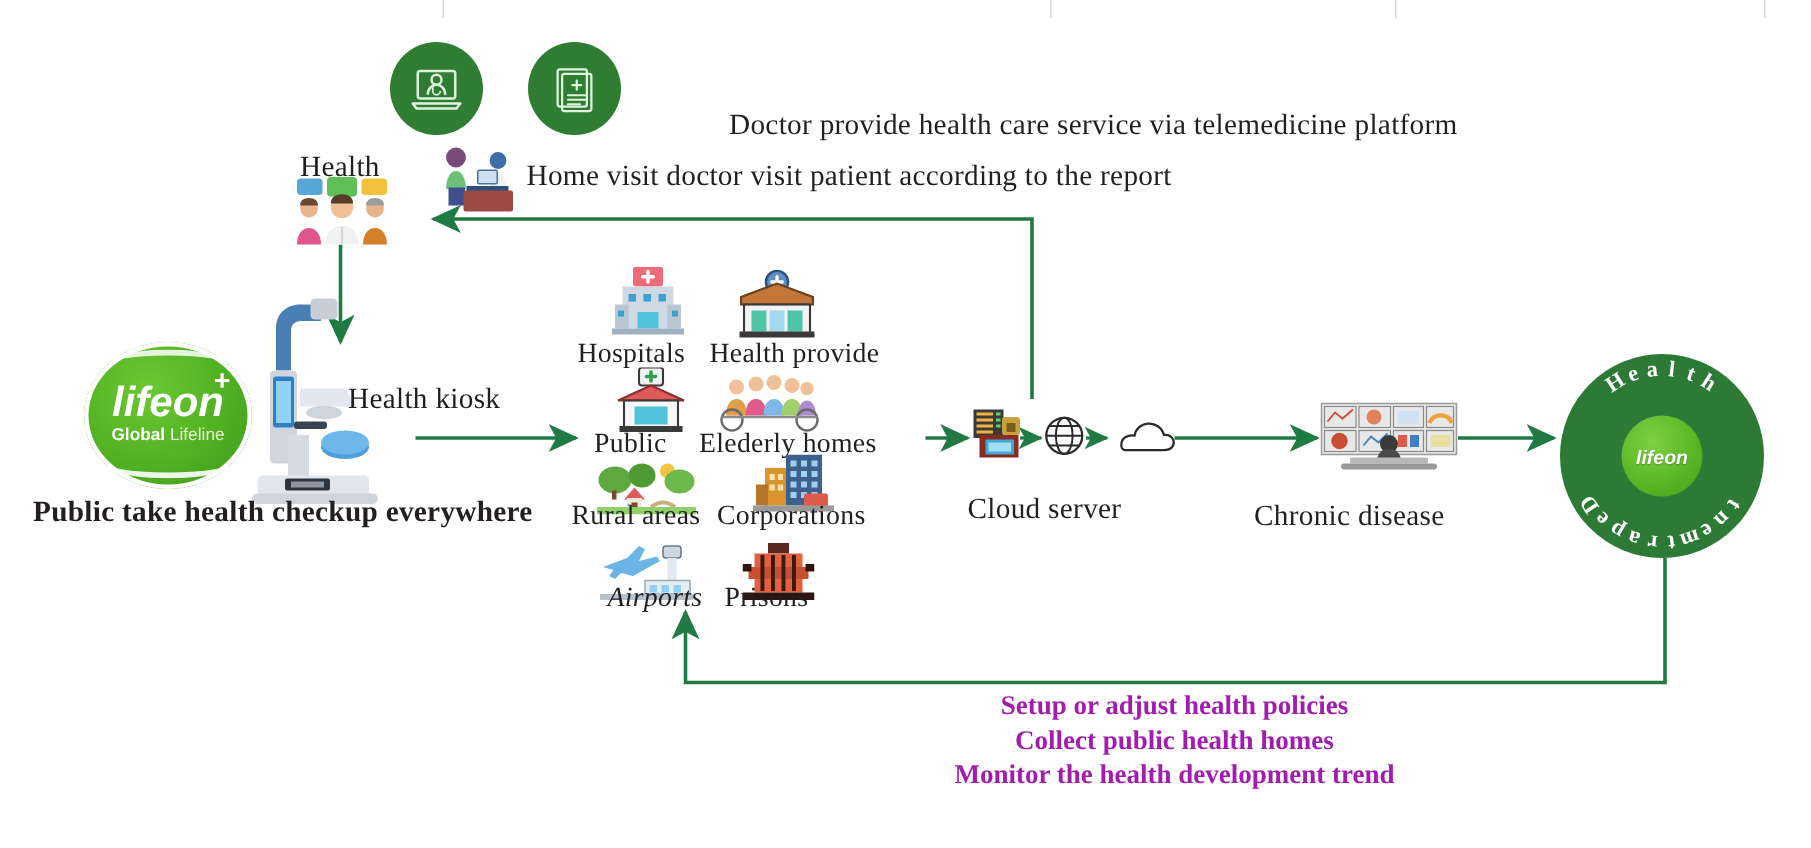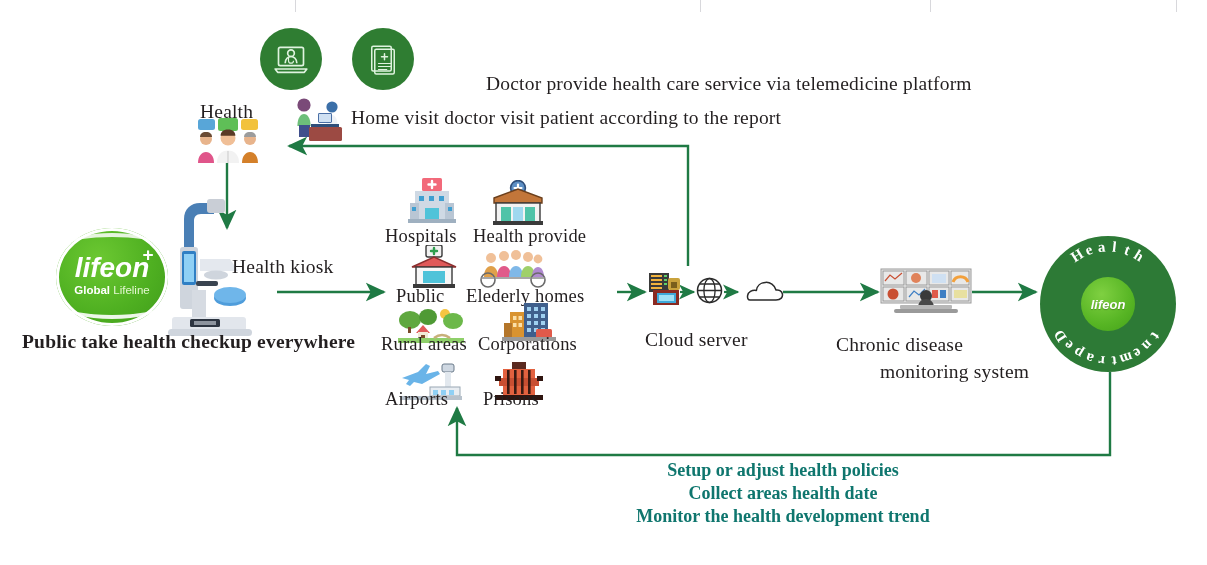--- a/index.html
+++ b/index.html
@@ -29,21 +29,21 @@
 
   
   .seal{position:absolute;border-radius:50%;background:#2d7a36;}
   .sealInner{position:absolute;border-radius:50%;
       background:radial-gradient(circle at 38% 32%, #7fd041 0%, #57b524 60%, #43a019 100%);}
   .arcChar{position:absolute;left:50%;top:50%;color:#ffffff;
       font-family:"Liberation Serif",serif;font-size:15px;font-weight:600;
       transform-origin:0 0;}
 
   .bottomBlock{position:absolute;text-align:center;line-height:1.28;}
-  .bottomBlock div{font-size:18px;font-weight:600;color:#0f766e;}
+  .bottomBlock div{font-size:18px;font-weight:600;color:#a21caf;}
 
   .ruler{position:absolute;top:0;width:1px;height:12px;background:#d8d8dc;}
 </style>
 </head>
 <body>
 
 <div id="stage">
 
   <div class="ruler" style="left:295px;"></div>
   <div class="ruler" style="left:700px;"></div>
@@ -291,21 +291,21 @@
       <path d="M2 16 L18 10 L26 2 L30 4 L26 12 L38 9 L40 12 L22 22 L14 20 L10 24 L6 22 L9 18 Z" fill="#6ab4e8"></path>
       <rect x="42" y="2" width="12" height="8" rx="2" fill="#cfd8e2" stroke="#6a7a8a" stroke-width="1"></rect>
       <rect x="45" y="10" width="6" height="18" fill="#e2e8ee"></rect>
       <rect x="30" y="25" width="30" height="9" fill="#e8edf2" stroke="#9aa8b4" stroke-width="1"></rect>
       <rect x="33" y="28" width="5" height="5" fill="#8fd0f5"></rect>
       <rect x="41" y="28" width="5" height="5" fill="#8fd0f5"></rect>
       <rect x="49" y="28" width="5" height="5" fill="#8fd0f5"></rect>
       <rect x="0" y="34" width="62" height="4" fill="#b8c2cc"></rect>
     </svg>
   </div>
-  <div class="lbl lbl-md" style="left:385px;top:389px;">Airports</div>
+  <div class="lbl lbl-md" style="left:405px;top:389px;font-style:italic;">Airports</div>
 
   <div class="icoBox" style="left:495px;top:362px;width:48px;height:38px;">
     <svg width="48" height="38" viewBox="0 0 48 38" aria-hidden="true">
       <rect x="17" y="0" width="14" height="7" fill="#5a2a20"></rect>
       <rect x="8" y="7" width="32" height="9" fill="#e2613f"></rect>
       <rect x="4" y="16" width="40" height="8" fill="#c94f32"></rect>
       <rect x="8" y="24" width="32" height="9" fill="#e2613f"></rect>
       <g fill="#3a1a12">
         <rect x="12" y="8" width="2.6" height="24"></rect>
           <rect x="19" y="8" width="2.6" height="24"></rect>
@@ -380,21 +380,20 @@
       <rect x="60" y="22" width="6" height="8" fill="#3f7fc4"></rect>
       <rect x="74" y="22" width="13" height="8" fill="#e8e0a0"></rect>
       <circle cx="46" cy="28" r="6" fill="#3a3a3a"></circle>
       <path d="M38 40c0-6 3.6-9 8-9s8 3 8 9z" fill="#4a4a4a"></path>
       <rect x="20" y="37" width="52" height="4" rx="1" fill="#b8b8b8"></rect>
       <rect x="14" y="41" width="64" height="4" rx="2" fill="#9a9a9a"></rect>
     </svg>
   </div>
 
   <div class="lbl lbl-lg" style="left:836px;top:334px;">Chronic disease</div>
-  <div class="lbl lbl-lg" style="left:880px;top:361px;">monitoring system</div>
 
   <div class="seal" style="left:1040px;top:236px;width:136px;height:136px;">
     <div id="arcTop">
         <span class="arcChar" style="transform: rotate(-32.5deg) translate(0px, -57px) rotate(0deg) translate(-50%, -50%);">H</span>
         <span class="arcChar" style="transform: rotate(-19.5deg) translate(0px, -57px) rotate(0deg) translate(-50%, -50%);">e</span>
         <span class="arcChar" style="transform: rotate(-6.5deg) translate(0px, -57px) rotate(0deg) translate(-50%, -50%);">a</span>
         <span class="arcChar" style="transform: rotate(6.5deg) translate(0px, -57px) rotate(0deg) translate(-50%, -50%);">l</span>
         <span class="arcChar" style="transform: rotate(19.5deg) translate(0px, -57px) rotate(0deg) translate(-50%, -50%);">t</span>
         <span class="arcChar" style="transform: rotate(32.5deg) translate(0px, -57px) rotate(0deg) translate(-50%, -50%);">h</span>
       </div>
@@ -411,17 +410,17 @@
         <span class="arcChar" style="transform: rotate(-56.25deg) translate(0px, 57px) rotate(180deg) translate(-50%, -50%);">t</span>
       </div>
     <div class="sealInner ctr" style="left:41px;top:41px;width:54px;height:54px;">
       <div style="color:#fff;font-family:'Liberation Sans',sans-serif;font-style:italic;
                   font-weight:bold;font-size:13px;text-shadow:0 1px 1px rgba(0,0,0,.25);">lifeon</div>
     </div>
   </div>
 
   <div class="bottomBlock" style="left:503px;top:459px;width:560px;">
     <div>Setup or adjust health policies</div>
-    <div>Collect areas health date</div>
+    <div>Collect public health homes</div>
     <div>Monitor the health development trend</div>
   </div>
 
 </div>
 
 </body></html>

